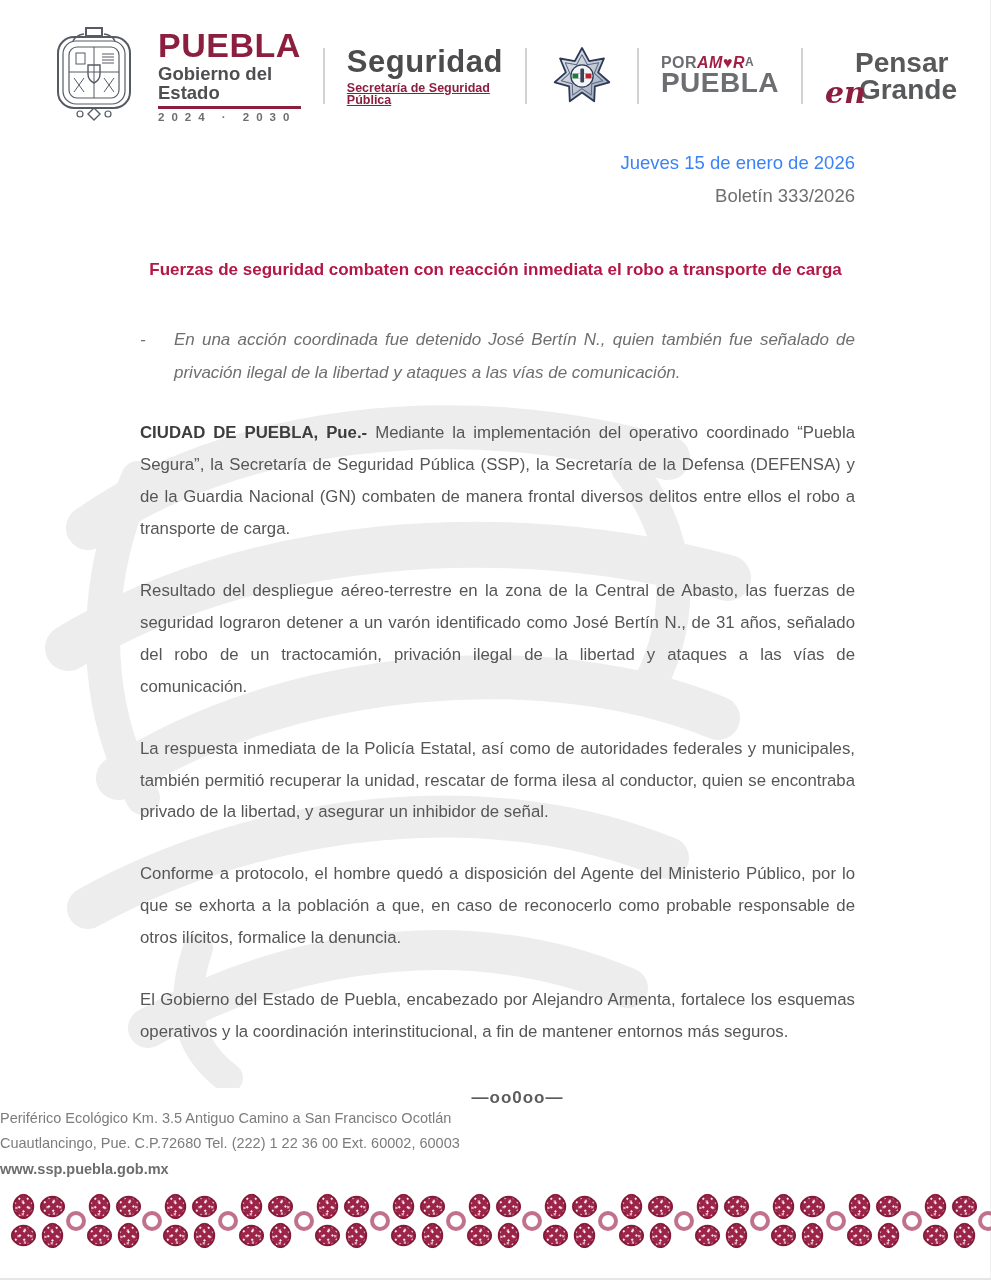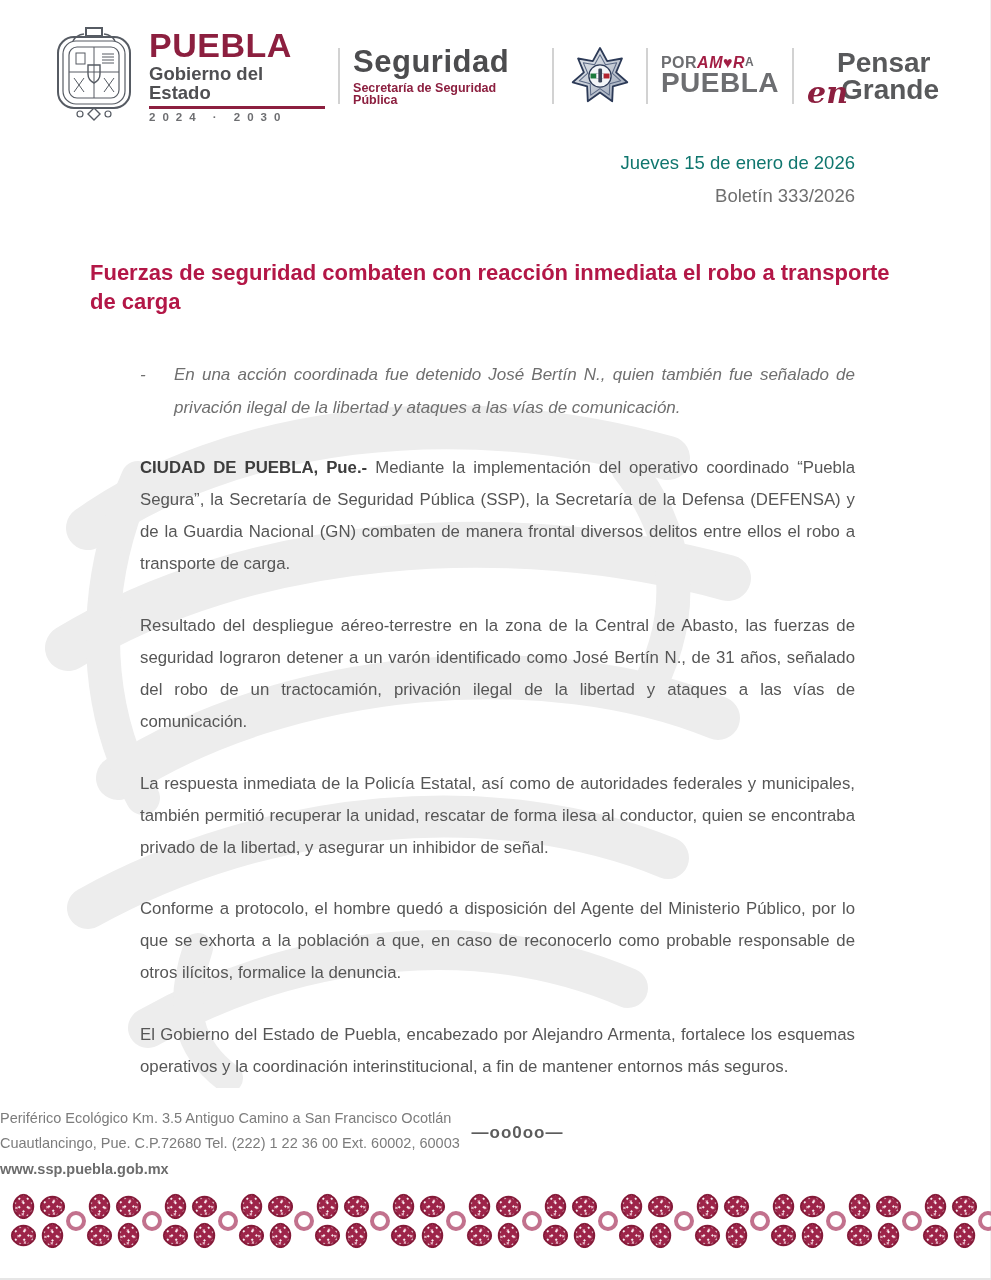--- a/index.html
+++ b/index.html
@@ -9,50 +9,50 @@
     background:#ffffff;
     overflow:hidden;
     font-family:"Liberation Sans", sans-serif;
     box-shadow: inset 0 -2px 0 #e6e6e6, inset -1px 0 0 #f0f0f0;
   }
   
   .watermark{position:absolute;left:28px;top:388px;z-index:0;}
   
   .content{position:relative;z-index:1;}
   
-  .masthead{display:flex;align-items:center;gap:13px;padding:26px 52px 0 52px;}
+  .masthead{display:flex;align-items:center;gap:22px;padding:26px 52px 0 52px;}
   .coat{flex:0 0 auto;}
   .brand-text{display:flex;flex-direction:column;line-height:1;}
   .brand-title{font-size:34px;font-weight:800;color:#8c1f3f;letter-spacing:.5px;}
   .brand-sub{font-size:18.5px;font-weight:700;color:#4f4f52;margin-top:3px;}
   .brand-rule{height:3px;background:#8c1f3f;margin:4px 0 3px;}
   .brand-years{font-size:11.5px;font-weight:700;color:#6d6e71;letter-spacing:7px;}
   .vdiv{width:2px;height:56px;background:#d2d2d2;flex:0 0 auto;}
   .seg-block{display:flex;flex-direction:column;line-height:1;justify-content:center;}
   .seg-title{font-size:31px;font-weight:800;color:#4c4c4e;letter-spacing:.5px;}
-  .seg-sub{font-size:12.5px;font-weight:700;color:#8c1f3f;margin-top:5px;}
+  .seg-sub{font-size:12.5px;font-weight:700;color:#8c1f3f;margin-top:5px;text-decoration:underline;}
   .badge{flex:0 0 auto;}
   .amor-block{display:flex;flex-direction:column;line-height:.95;}
   .amor-line1{font-size:16px;font-weight:800;color:#6d6e71;letter-spacing:.5px;}
   .amor-accent{color:#a31e44;font-style:italic;}
   .amor-a{font-size:12px;vertical-align:2px;}
   .amor-line2{font-size:28px;font-weight:800;color:#6d6e71;letter-spacing:.5px;}
   .pensar-block{display:flex;flex-direction:column;line-height:.9;}
   .pensar-word1{font-size:28px;font-weight:800;color:#58595b;margin-left:30px;}
   .pensar-line2{display:flex;align-items:flex-end;}
   .pensar-en{font-family:"DejaVu Serif", serif;font-style:italic;font-weight:700;
              font-size:30px;color:#8c1f3f;margin-right:-7px;position:relative;top:4px;}
   .pensar-word2{font-size:28px;font-weight:800;color:#58595b;}
   
   .meta{margin:28px 136px 0 0;text-align:right;line-height:1;}
-  .date{font-size:18.5px;color:#0f766e;}
+  .date{font-size:18.5px;color:#3b82f6;}
   .bulletin{font-size:18.5px;color:#6f6f6f;font-weight:500;margin-top:14px;}
   
-  .headline{margin:54px 90px 0;text-align:left;
-            font-size:22px;font-weight:700;color:#b31747;line-height:1.3;}
+  .headline{margin:54px 90px 0;text-align:center;
+            font-size:17px;font-weight:700;color:#b31747;line-height:1.3;}
   
   .bullet{display:flex;margin:42px 136px 0 140px;color:#6f6f6f;
           font-style:italic;font-size:17px;line-height:1.95;}
   .bullet-dash{flex:0 0 34px;}
   .bullet-text{flex:1;text-align:justify;}
   
   .body-copy{margin:28px 136px 0 140px;}
   .body-copy p{margin:0 0 30px;font-size:16.8px;color:#565656;
                line-height:1.9;text-align:justify;}
   .dateline{color:#3d3d3d;font-weight:700;}

